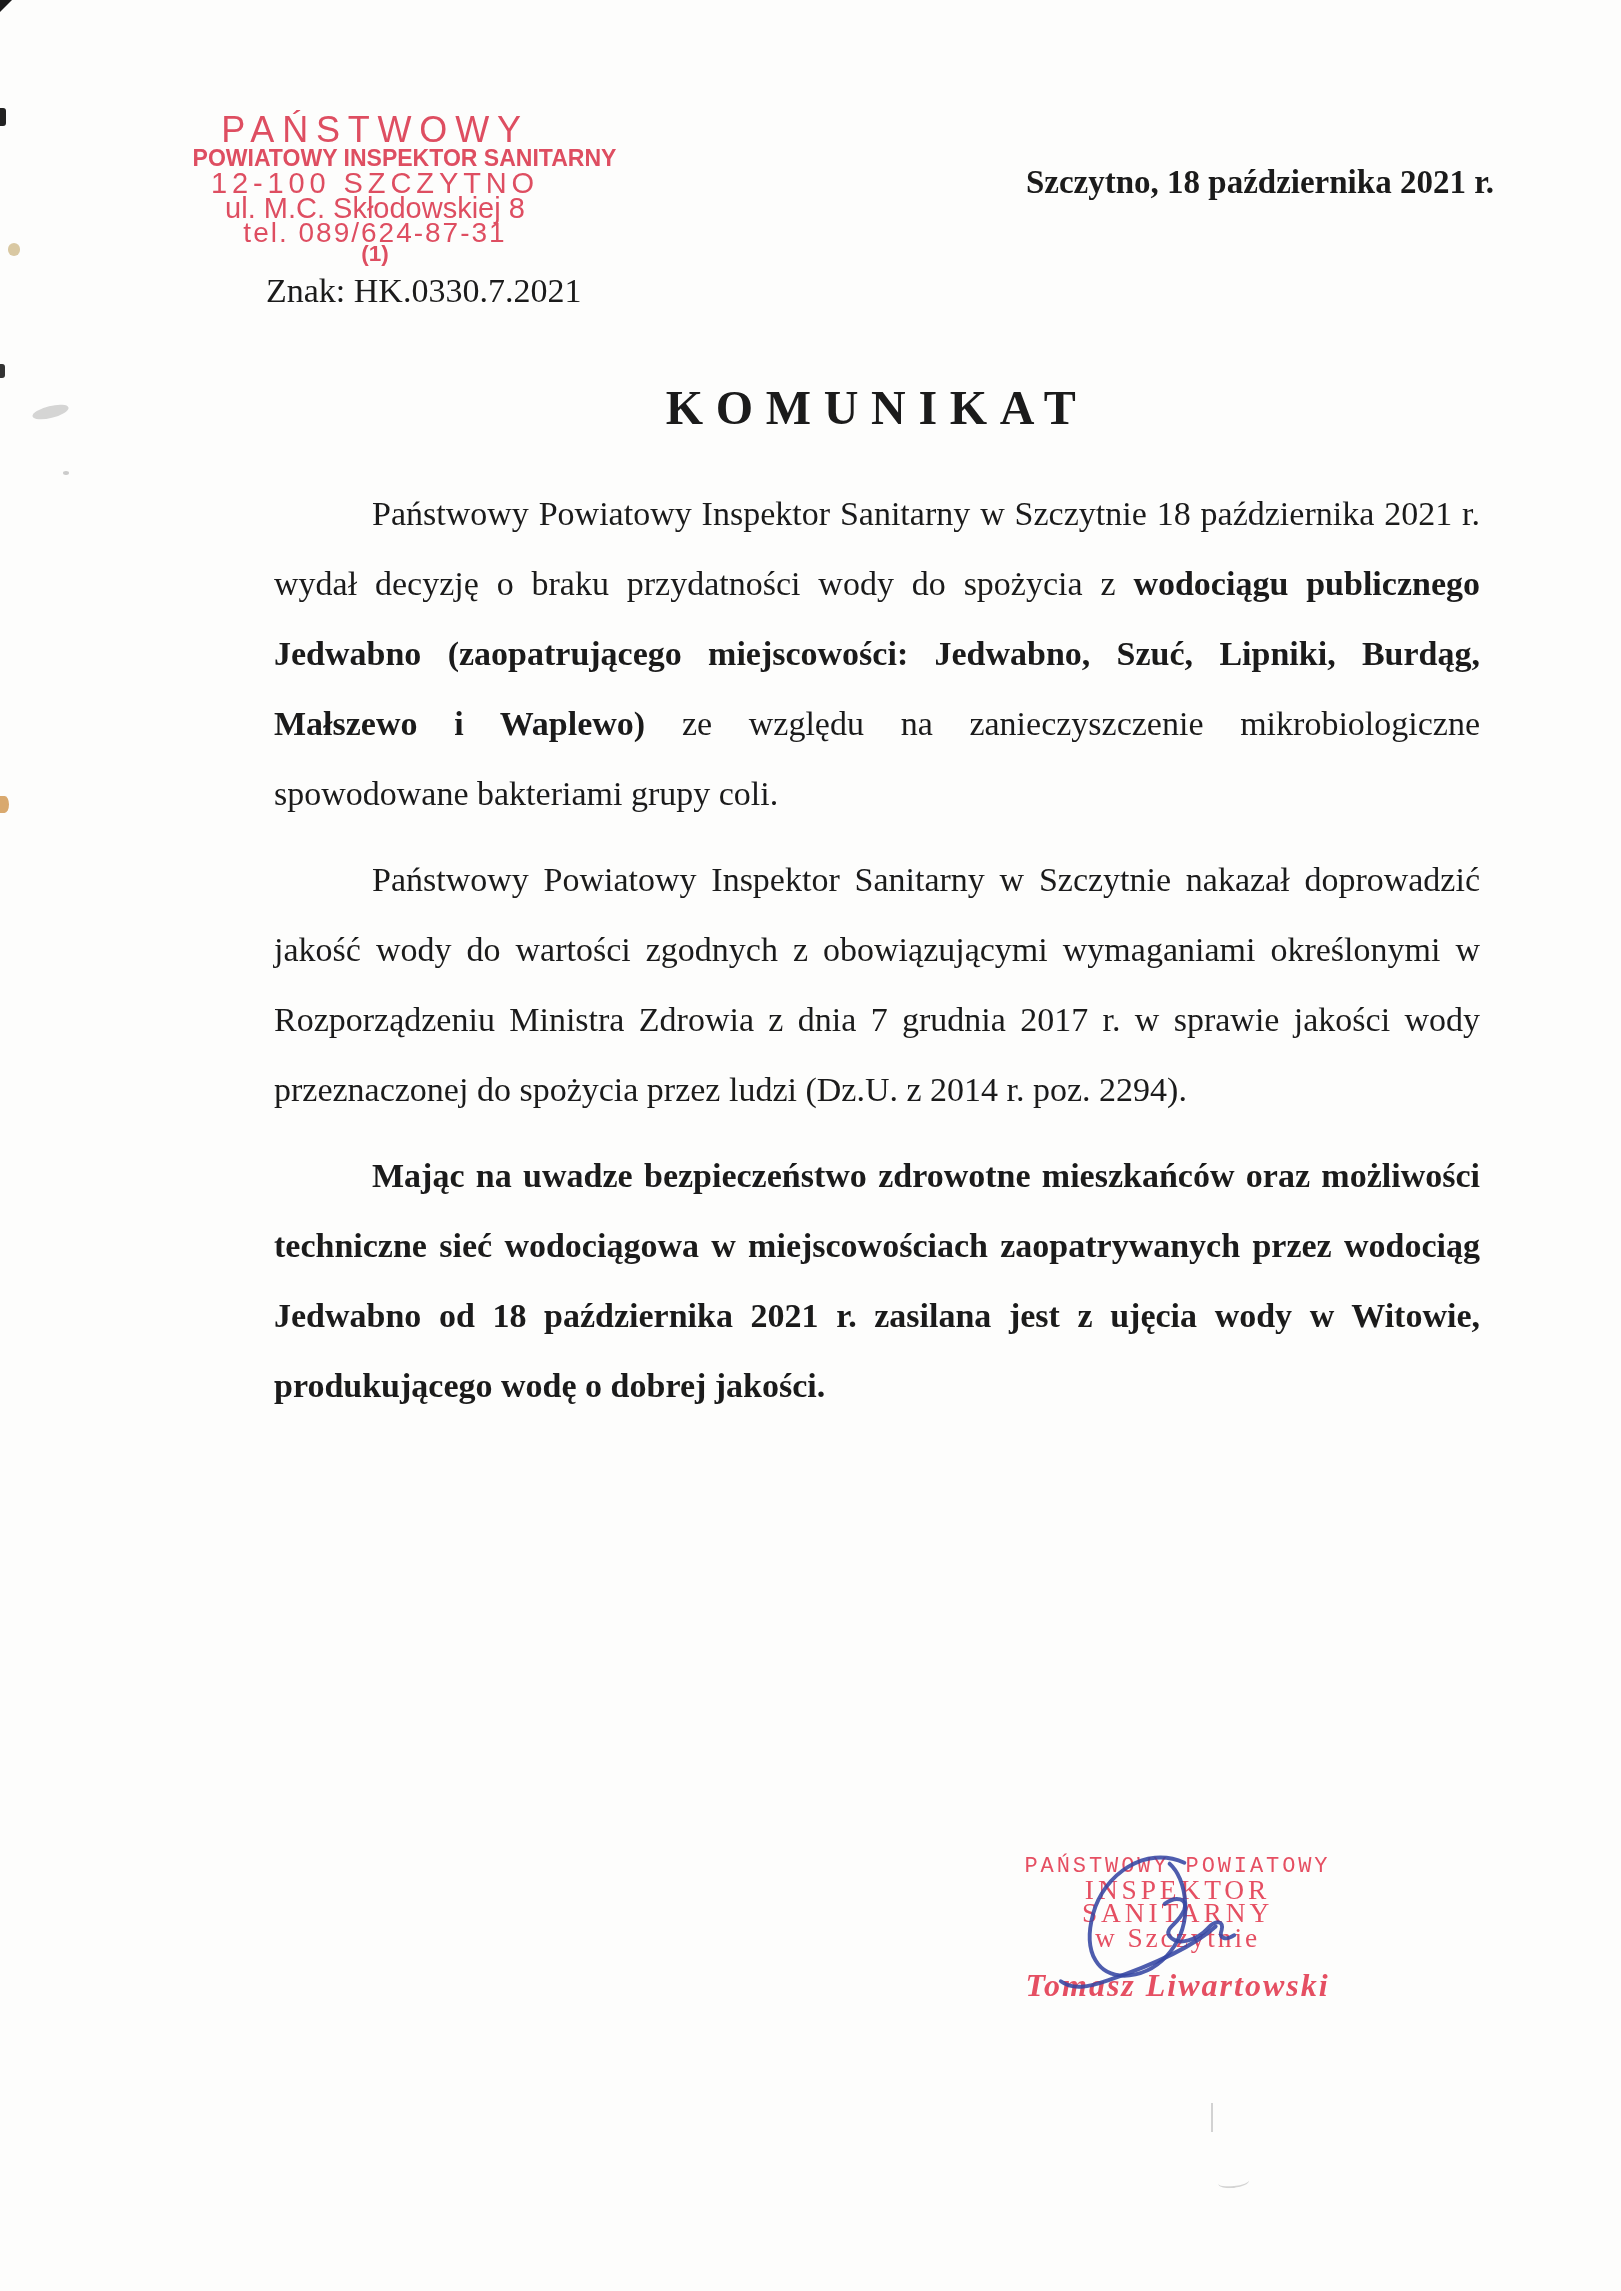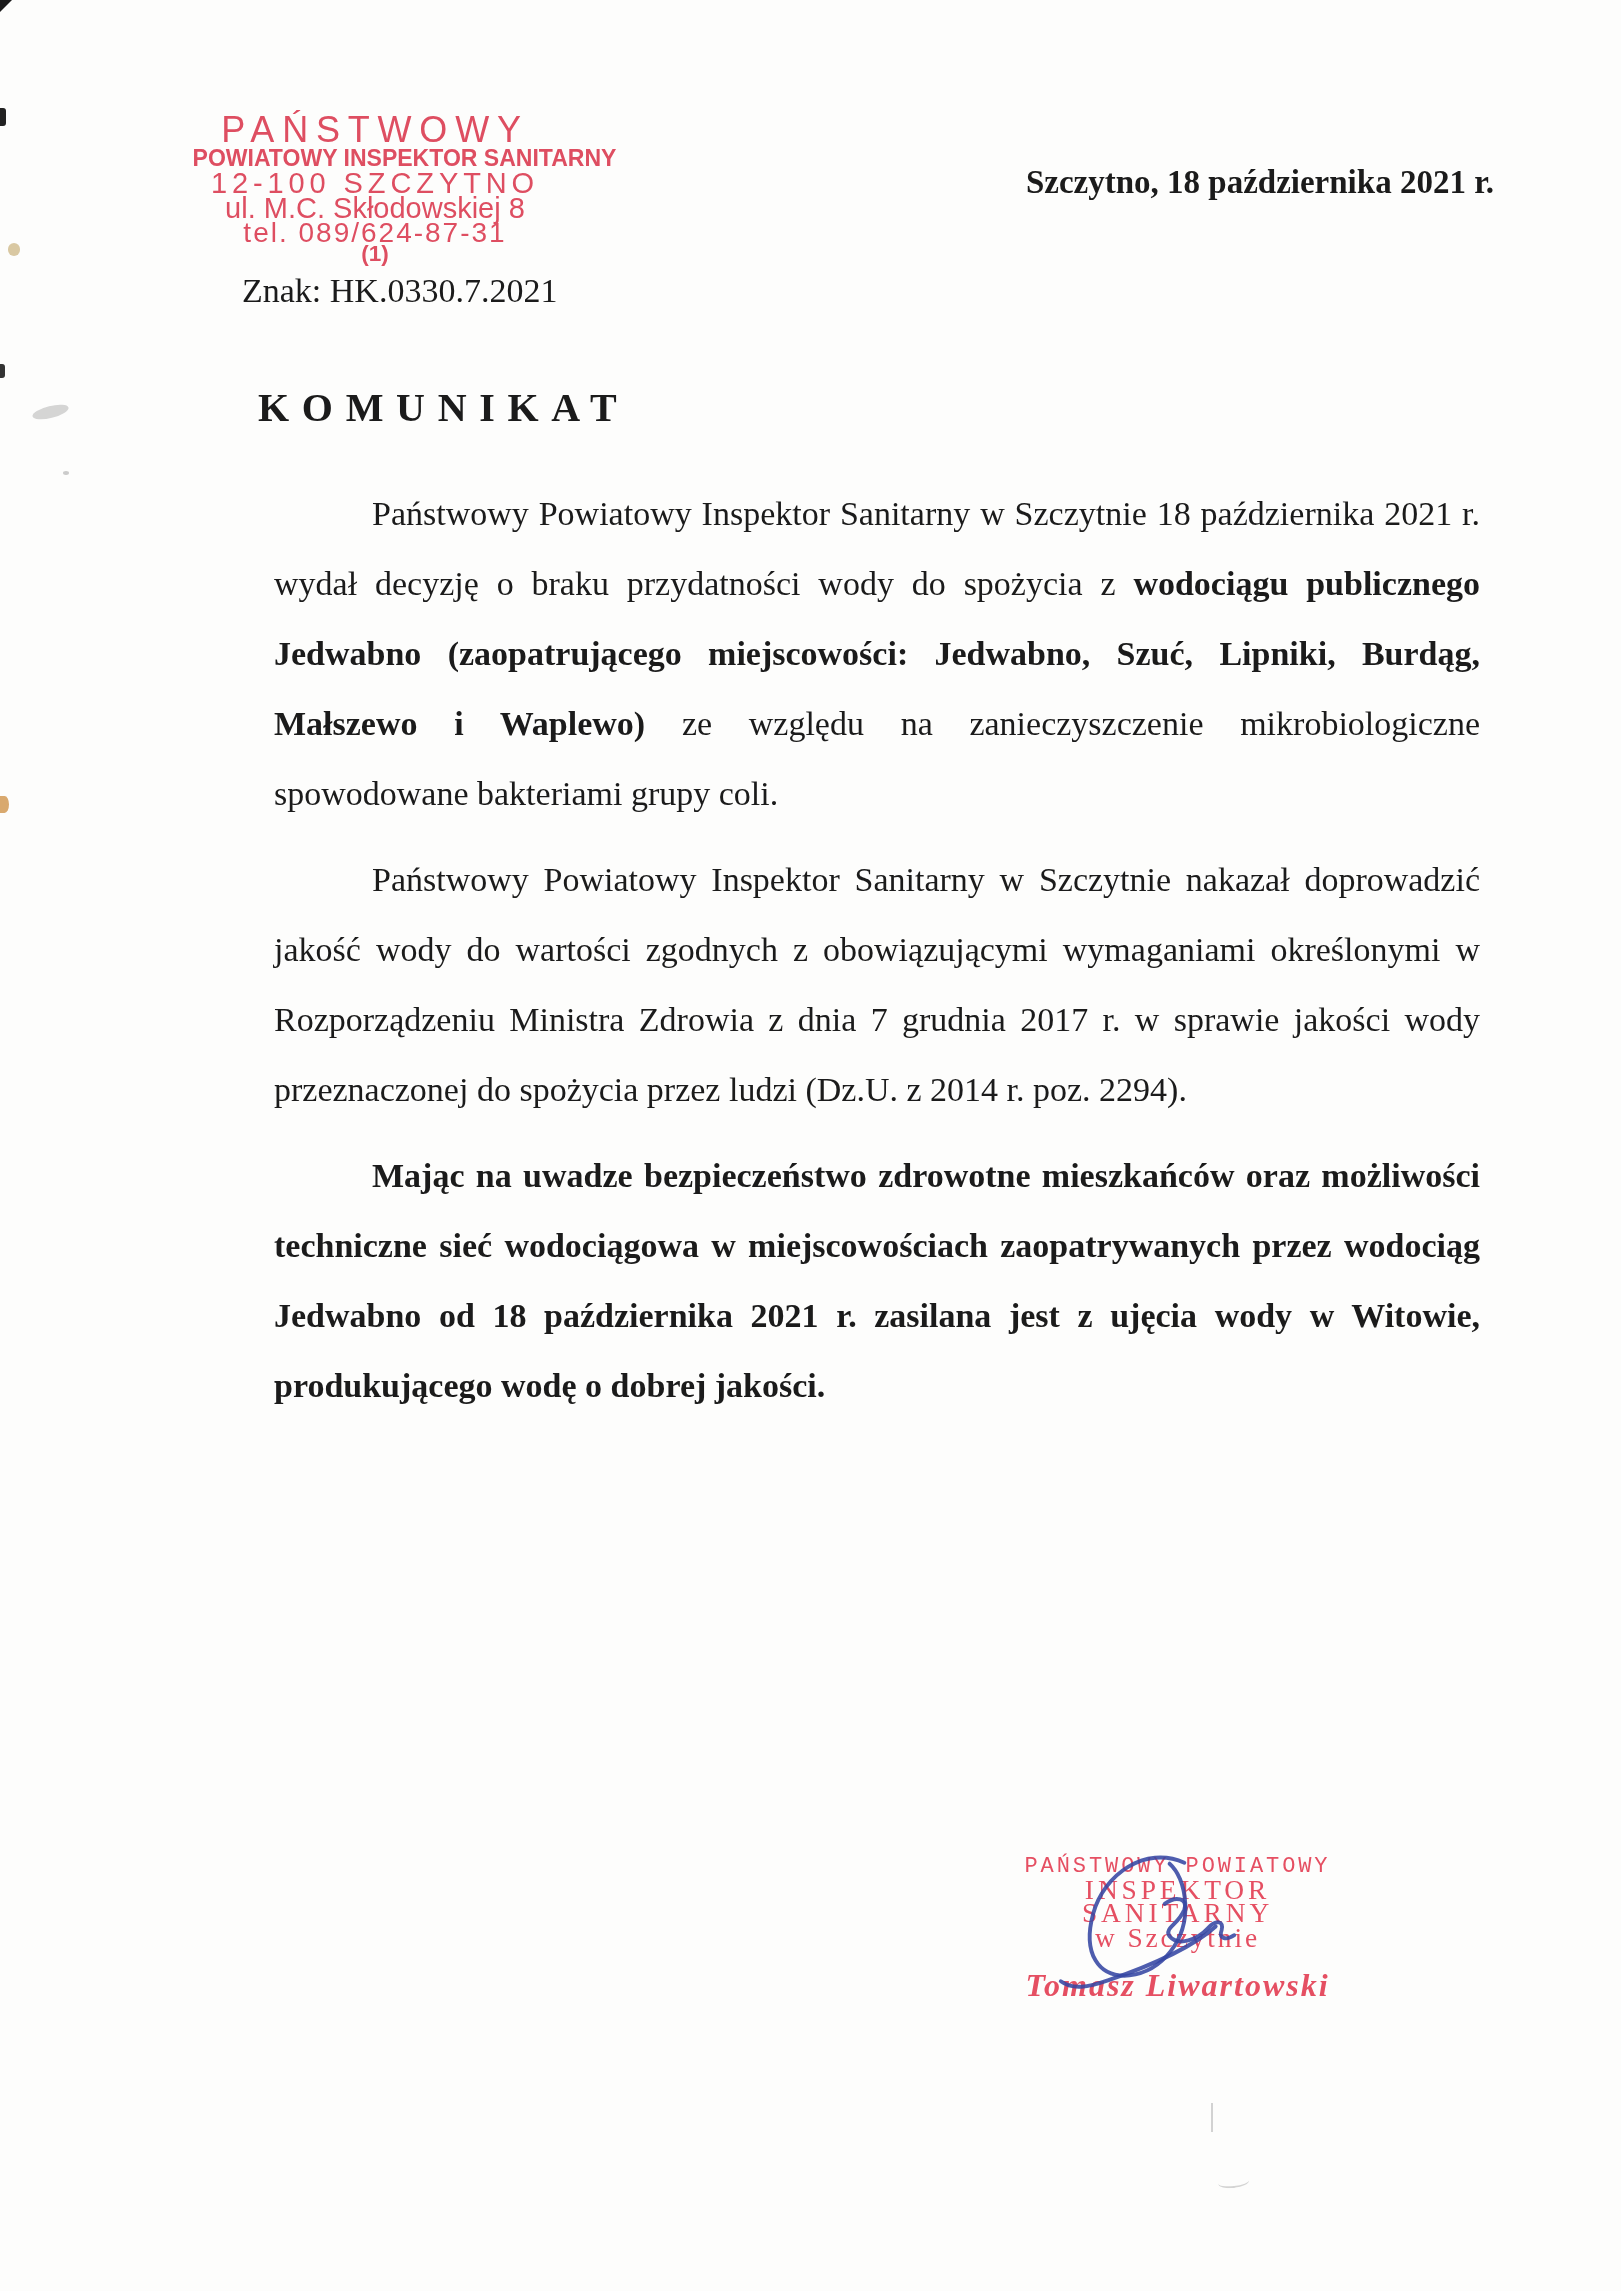--- a/index.html
+++ b/index.html
@@ -34,29 +34,29 @@
   .st4{font-size:29px;line-height:23.5px;margin-top:2px;}
   .st5{font-size:28px;letter-spacing:2px;line-height:22.5px;margin-top:1px;}
   .st6{font-size:22.5px;font-weight:700;line-height:19.6px;}
 
   
   .dateline{
     position:absolute;top:163px;right:127px;
     font-size:33px;line-height:39px;font-weight:bold;
   }
   .reference{
-    position:absolute;left:242px;top:271px;
+    position:absolute;left:266px;top:271px;
     font-size:34px;line-height:39px;
   }
 
   
   .title{
     position:absolute;left:258px;top:384px;width:1238px;
-    text-align:left;
-    font-size:40px;font-weight:700;
+    text-align:center;
+    font-size:48px;font-weight:700;
     letter-spacing:12.7px;line-height:47px;
     white-space:nowrap;
   }
 
   
   .body{
     position:absolute;left:258px;top:463px;width:1238px;
     font-size:34px;line-height:70px;
     text-align:justify;
   }

